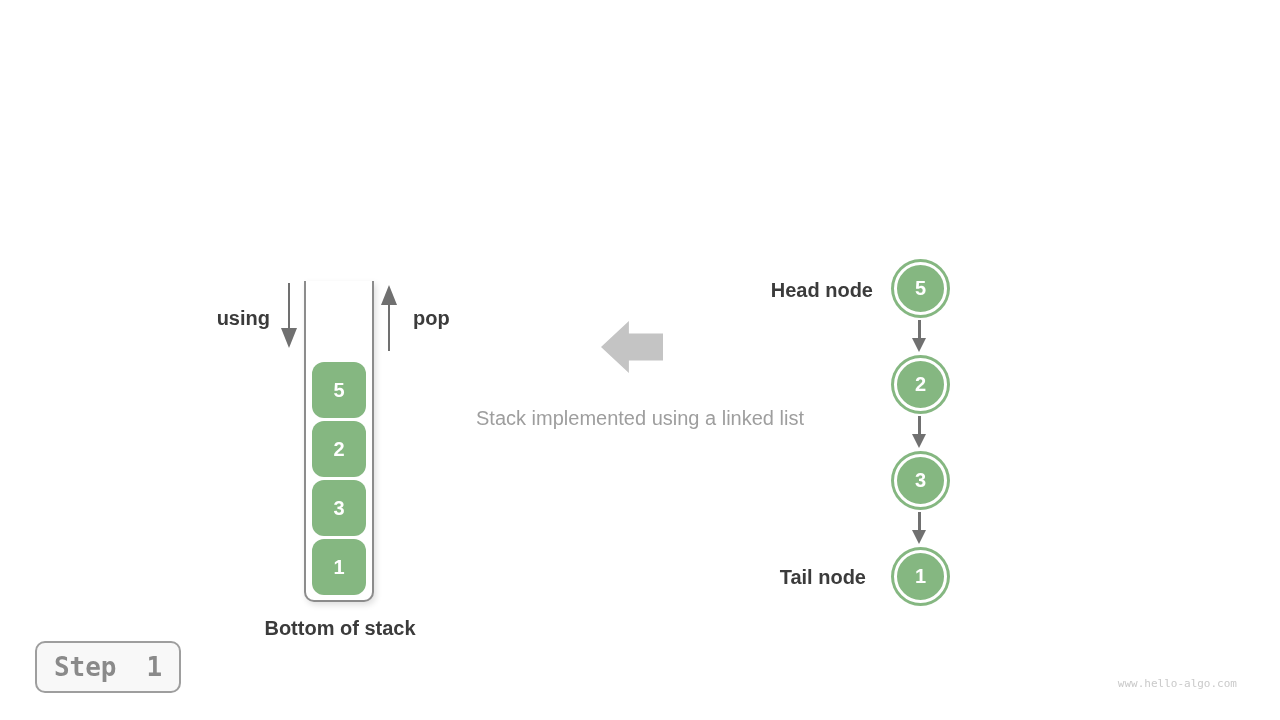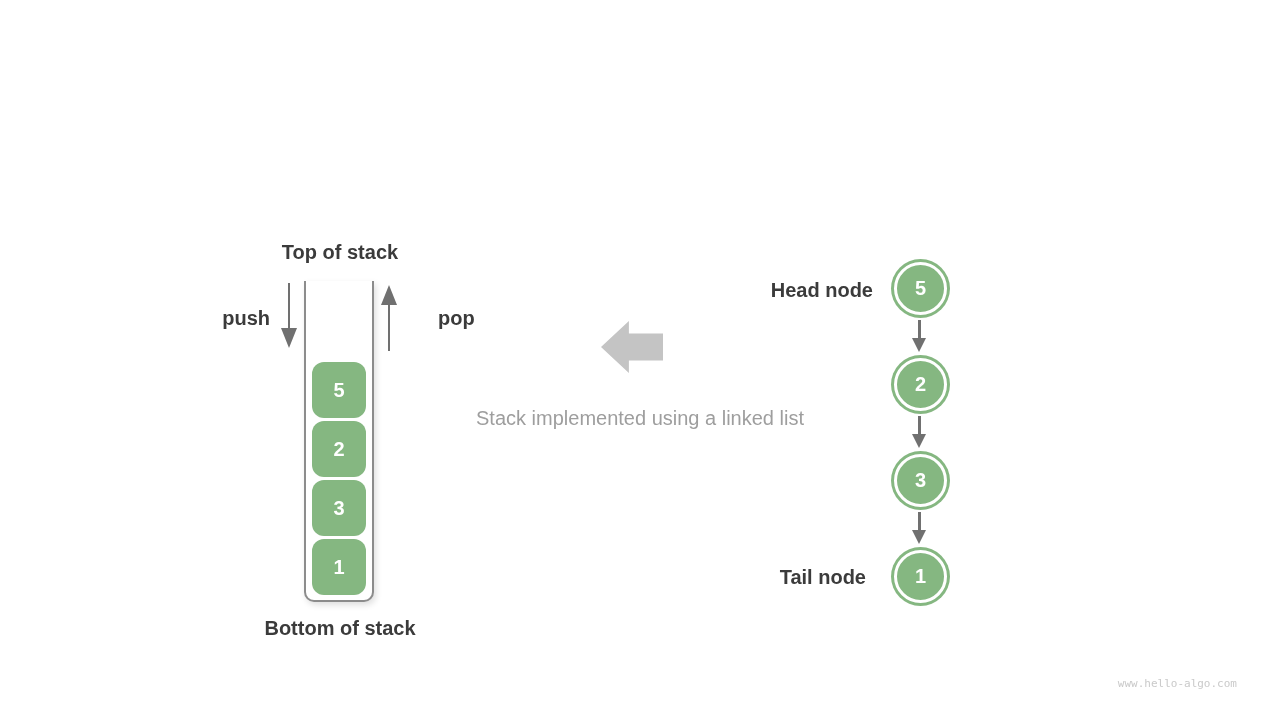--- a/index.html
+++ b/index.html
@@ -140,29 +140,28 @@
     font-size: 11px;
     color: #cacaca;
     white-space: nowrap;
   }
 </style>
 </head>
 <body>
 
 <div class="stage">
 
-  <div class="abs diagram-label" style="left:200px; top:238px; width:280px; text-align:center;">Top of stack</div>
 
-  <div class="abs diagram-label" style="left:160px; top:304px; width:110px; text-align:right;">push</div>
+  <div class="abs diagram-label" style="left:160px; top:304px; width:110px; text-align:right;">using</div>
   <div class="abs" style="left:281px; top:283px; width:16px; height:65px;">
     <div class="abs thin-arrow-line" style="left:6.75px; top:0; height:46px;"></div>
     <div class="abs thin-arrow-head-down" style="left:0; top:45px;"></div>
   </div>
 
-  <div class="abs diagram-label" style="left:438px; top:304px; width:110px; text-align:left;">pop</div>
+  <div class="abs diagram-label" style="left:413px; top:304px; width:110px; text-align:left;">pop</div>
   <div class="abs" style="left:381px; top:285px; width:16px; height:66px;">
     <div class="abs thin-arrow-head-up" style="left:0; top:0;"></div>
     <div class="abs thin-arrow-line" style="left:6.75px; top:19px; height:47px;"></div>
   </div>
 
   <div class="abs stack-container"></div>
 
   <div class="abs stack-item" style="top:362px;">5</div>
   <div class="abs stack-item" style="top:421px;">2</div>
   <div class="abs stack-item" style="top:480px;">3</div>
@@ -181,16 +180,19 @@
   <div class="abs list-node" style="left:894px; top:454px;">3</div>
   <div class="abs list-node" style="left:894px; top:550px;">1</div>
 
   <div class="abs link-line" style="top:320px;"></div>
   <div class="abs link-head" style="top:338px;"></div>
   <div class="abs link-line" style="top:416px;"></div>
   <div class="abs link-head" style="top:434px;"></div>
   <div class="abs link-line" style="top:512px;"></div>
   <div class="abs link-head" style="top:530px;"></div>
 
+  <div class="abs step-badge">
+    <span>Step 1</span>
+  </div>
 
   <div class="abs watermark">www.hello-algo.com</div>
 
 </div>
 
 </body></html>

